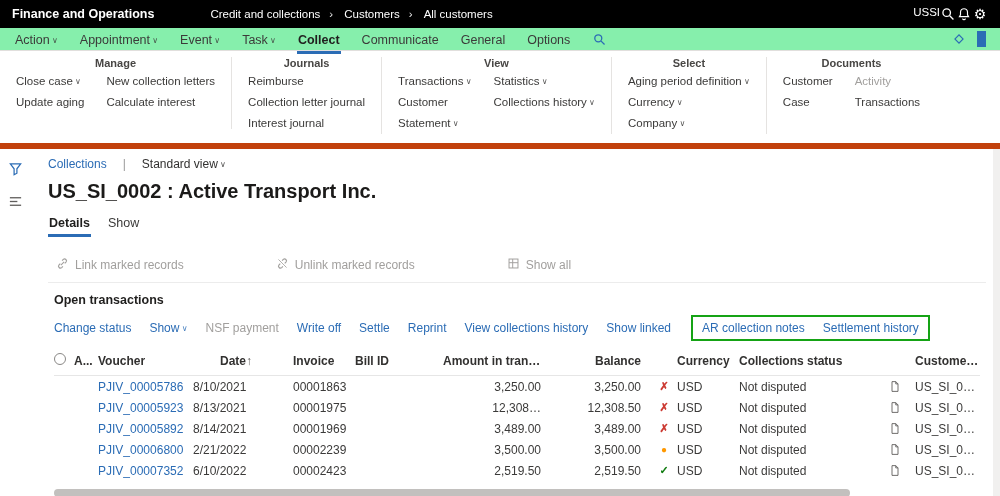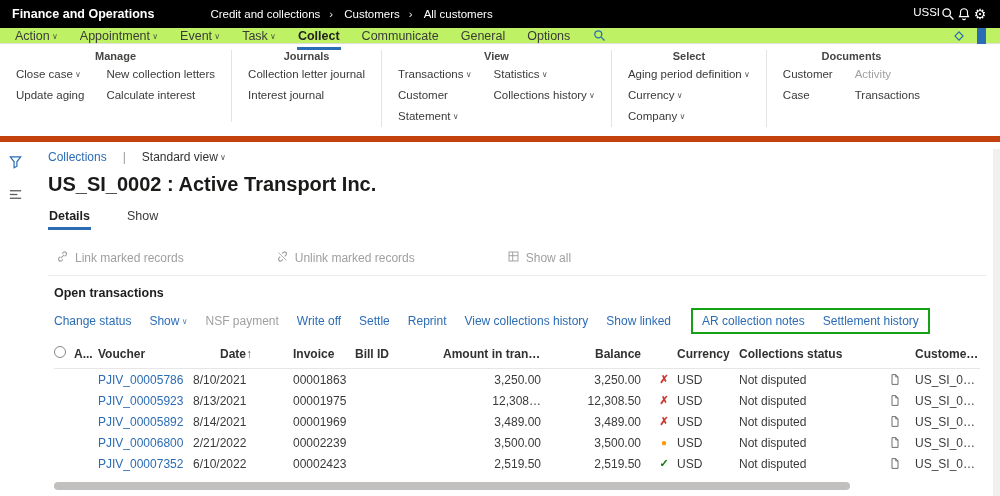--- a/index.html
+++ b/index.html
@@ -11,21 +11,21 @@
   .app-title{font-weight:700;font-size:12.5px;white-space:nowrap;margin-right:54px}
   .crumbs{display:flex;align-items:center;font-size:11.5px}
   .crumb{white-space:nowrap;cursor:pointer;padding:0 2px}
   .crumb:not(:last-child)::after{content:"\203A";margin:0 7px 0 9px;opacity:.9}
   .top-right{margin-left:auto;display:flex;align-items:flex-start;gap:0}
   .company-badge{font-size:11.5px}
   .ticon{display:inline-flex;align-items:center;justify-content:center;width:16px;height:16px;cursor:pointer}
   .gear-glyph{font-size:14px;line-height:1}
 
   
-  .menubar{height:16px;display:flex;align-items:center;padding:0 14px;gap:20px;border-bottom:1px solid #e1dfdd;background:#bef264;position:relative}
+  .menubar{height:23px;display:flex;align-items:center;padding:0 14px;gap:20px;border-bottom:1px solid #e1dfdd;background:#86efac;position:relative}
   .mtab{font-size:12.5px;color:#3b3a39;padding:8px 1px 7px;cursor:pointer;white-space:nowrap}
   .mtab[data-active="true"]{font-weight:700;color:#201f1e;box-shadow:inset 0 -3px 0 #2b6cb5}
   [data-dd="true"]::after{content:" \2228";font-size:8px;position:relative;top:-1px;opacity:.85}
   [data-disabled="true"]{color:#a19f9d !important;cursor:default}
   .menu-right{margin-left:auto;display:flex;align-items:center;gap:10px}
   .blue-square{width:9px;height:16px;background:#2b6cb5;display:inline-block}
 
   
   .ribbon{display:flex;align-items:flex-start;padding:6px 0 9px;border-bottom:6px solid #c2410c;background:#fff}
   .rgroup{padding:0 16px;border-right:1px solid #e5e3e1;min-height:72px}
@@ -42,21 +42,21 @@
   .licon{cursor:pointer;display:inline-flex}
   .page{flex:1;padding:8px 14px 0 18px;min-width:0}
 
   .viewbar{display:flex;align-items:center;gap:16px;font-size:12px}
   .view-link{color:#2b6cb5;cursor:pointer}
   .view-sep{color:#999}
   .view-name{color:#323130;cursor:pointer}
 
   .page-title{font-size:20px;font-weight:700;color:#1b1a19;margin:9px 0 9px}
 
-  .tabs{display:flex;gap:35px}
+  .tabs{display:flex;gap:16px}
   .tab{padding:4px 1px 7px;font-size:12.5px;color:#3b3a39;cursor:pointer}
   .tab[data-active="true"]{font-weight:700;color:#201f1e;box-shadow:inset 0 -3px 0 #2b6cb5}
 
   .ghost-toolbar{margin-top:20px;display:flex;gap:92px;color:#a19f9d;font-size:12px;align-items:center;padding-left:8px}
   .ghost-item{display:flex;align-items:center;gap:6px;cursor:default}
 
   .panel{margin-top:9px;border-top:1px solid #ececec;padding:10px 6px 0}
   .panel-title{font-weight:700;font-size:12.5px;color:#201f1e}
   .action-row{margin-top:8px;display:flex;align-items:center;gap:18px;font-size:12px;color:#2b6cb5}
   .action{white-space:nowrap;cursor:pointer}
@@ -140,20 +140,21 @@
     <div class="ritems rows-2">
       <span class="ritem" data-dd="true">Close case</span>
       <span class="ritem">Update aging</span>
       <span class="ritem">New collection letters</span>
       <span class="ritem">Calculate interest</span>
     </div>
   </div>
   <div class="rgroup">
     <div class="rgroup-title">Journals</div>
     <div class="ritems rows-3">
+      <span class="ritem">Reimburse</span>
       <span class="ritem">Collection letter journal</span>
       <span class="ritem">Interest journal</span>
     </div>
   </div>
   <div class="rgroup">
     <div class="rgroup-title">View</div>
     <div class="ritems rows-3">
       <span class="ritem" data-dd="true">Transactions</span>
       <span class="ritem">Customer</span>
       <span class="ritem" data-dd="true">Statement</span>

